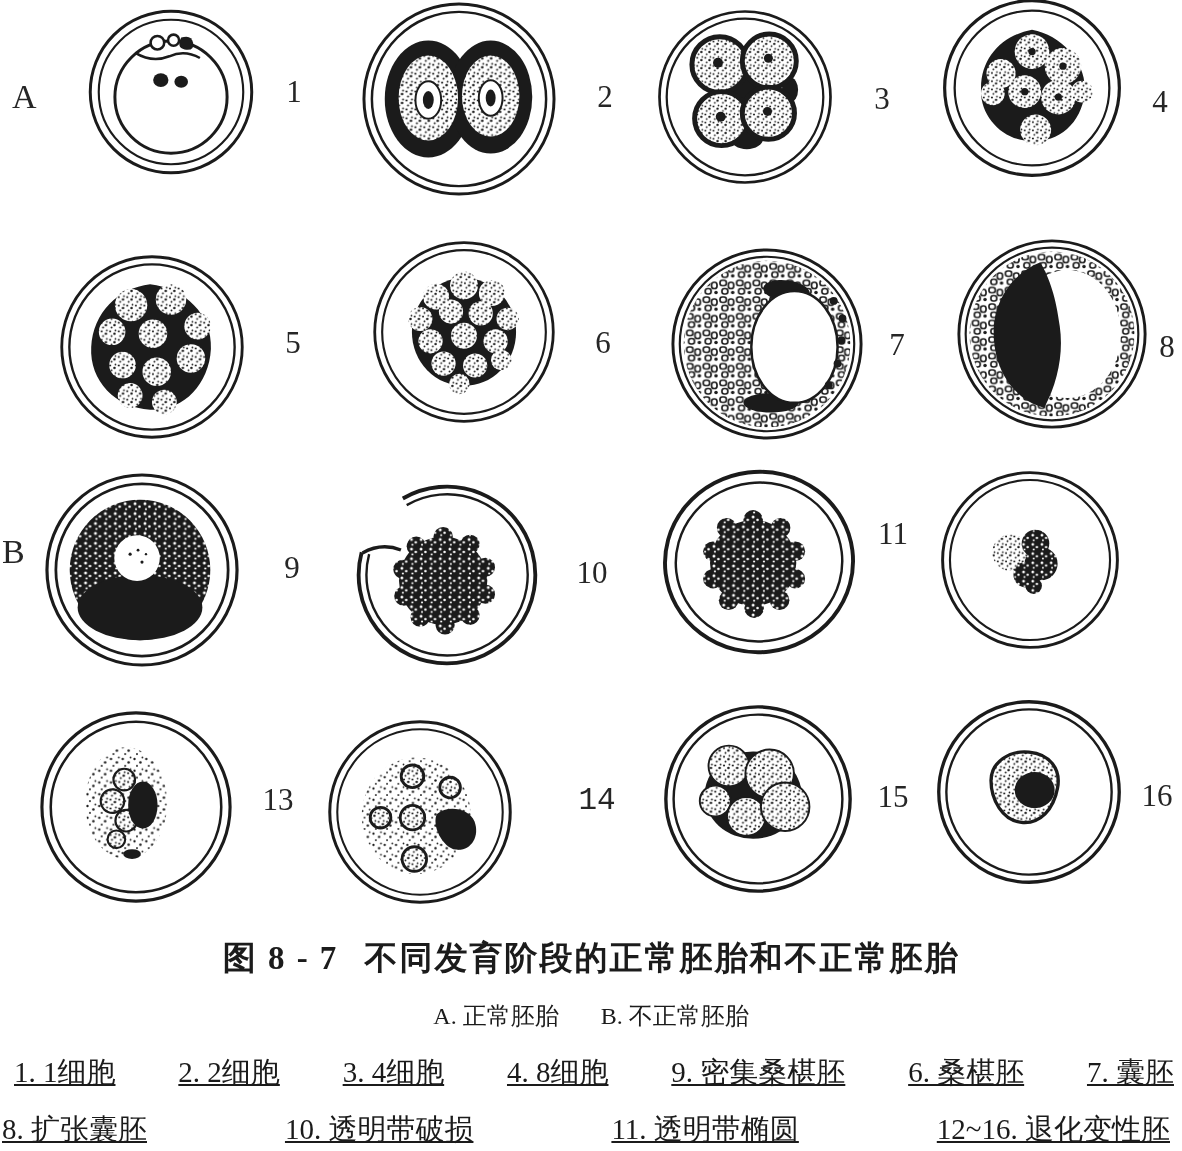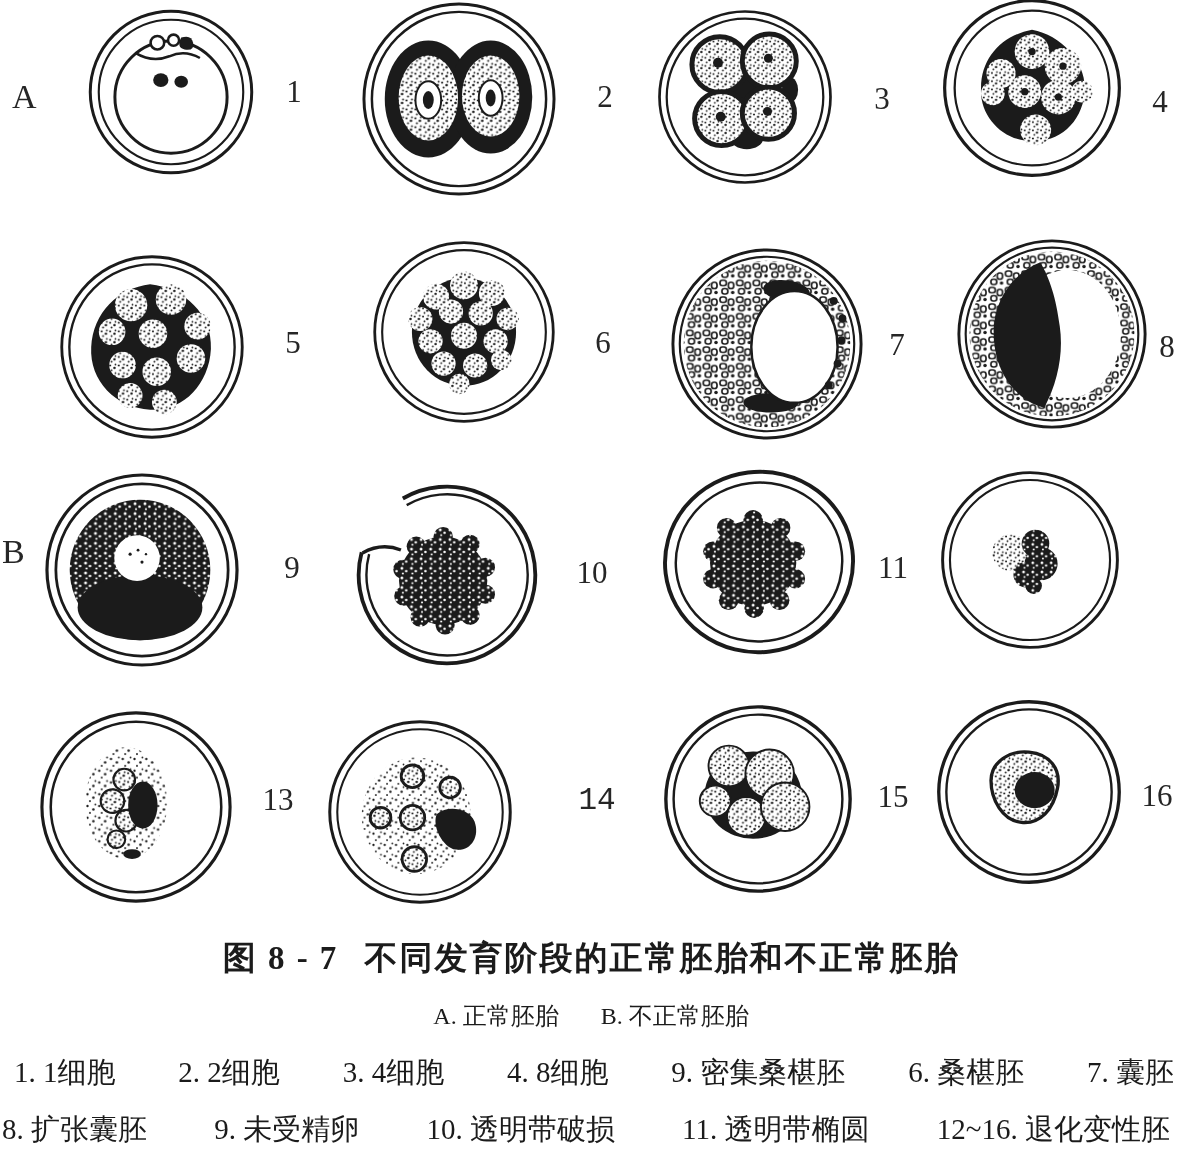--- a/index.html
+++ b/index.html
@@ -9,21 +9,21 @@
   .embryo svg{display:block;width:100%;height:100%;}
   .num{position:absolute;transform:translate(-50%,-50%);font-size:31px;color:#262626;
        font-family:"Liberation Serif","DejaVu Serif",serif;}
   .rowlabel{position:absolute;transform:translate(0,-50%);font-size:34px;color:#262626;}
   .caption{position:absolute;left:0;width:1182px;text-align:center;}
   .cap-title{top:936px;font-size:33px;font-weight:bold;letter-spacing:2px;}
   .cap-title .gap{display:inline-block;width:26px;}
   .cap-sub{top:1000px;font-size:24px;}
   .cap-sub .gap{display:inline-block;width:42px;}
   .legend{position:absolute;left:0;width:1182px;display:flex;justify-content:space-between;
-          font-size:29px;white-space:nowrap;box-sizing:border-box;}
+          font-size:29px;white-space:nowrap;box-sizing:border-box;text-decoration:underline;}
   .legend1{top:1053px;padding:0 8px 0 14px;}
   .legend2{top:1110px;padding:0 12px 0 2px;}
   .defs-holder{position:absolute;width:0;height:0;overflow:hidden;}
 </style>
 </head>
 <body>
 
 <div id="page">
 
   <svg class="defs-holder" aria-hidden="true">
@@ -246,21 +246,21 @@
       <circle cx="136" cy="88" r="10" fill="url(#wstip)"></circle>
       <circle cx="136" cy="116" r="10" fill="url(#wstip)"></circle>
       <circle cx="120" cy="138" r="10" fill="url(#wstip)"></circle>
       <circle cx="94" cy="146" r="10" fill="url(#wstip)"></circle>
       <circle cx="68" cy="138" r="10" fill="url(#wstip)"></circle>
       <circle cx="52" cy="116" r="10" fill="url(#wstip)"></circle>
       <circle cx="52" cy="88" r="10" fill="url(#wstip)"></circle>
       <circle cx="66" cy="64" r="10" fill="url(#wstip)"></circle>
     </svg>
   </div>
-  <div class="num" style="left:893px;top:568px;">11</div>
+  <div class="num" style="left:893px;top:534px;">11</div>
 
   <div class="embryo" style="left:938px;top:468px;width:184px;height:184px;">
     <svg viewBox="0 0 200 200">
       <circle cx="100" cy="100" r="95" fill="#fff" stroke="#1b1b1b" stroke-width="3.2"></circle>
       <circle cx="100" cy="100" r="87" fill="none" stroke="#1b1b1b" stroke-width="2.3"></circle>
       <circle cx="79" cy="92" r="20" fill="url(#stip)"></circle>
       <circle cx="106" cy="82" r="15" fill="url(#wstip)"></circle>
       <circle cx="112" cy="104" r="18" fill="url(#wstip)"></circle>
       <circle cx="96" cy="116" r="14" fill="url(#wstip)"></circle>
       <circle cx="104" cy="128" r="9" fill="url(#wstip)"></circle>
@@ -335,19 +335,18 @@
     <span>2. 2细胞</span>
     <span>3. 4细胞</span>
     <span>4. 8细胞</span>
     <span>9. 密集桑椹胚</span>
     <span>6. 桑椹胚</span>
     <span>7. 囊胚</span>
   </div>
 
   <div class="legend legend2">
     <span>8. 扩张囊胚</span>
-    <span>9. 未受精卵</span>
     <span>10. 透明带破损</span>
     <span>11. 透明带椭圆</span>
     <span>12~16. 退化变性胚</span>
   </div>
 
 </div>
 
 </body></html>

